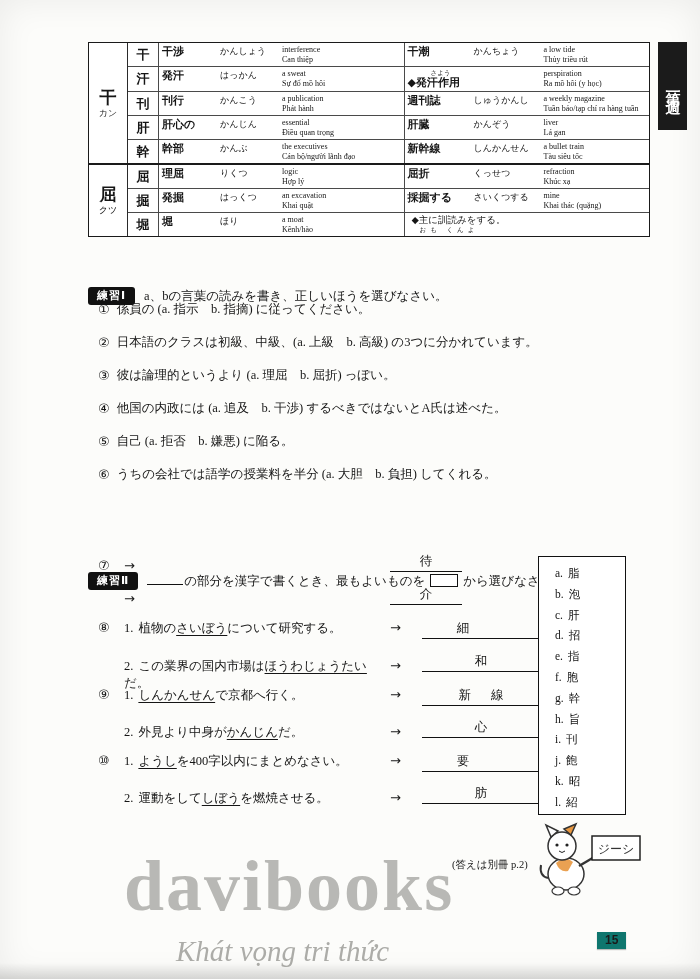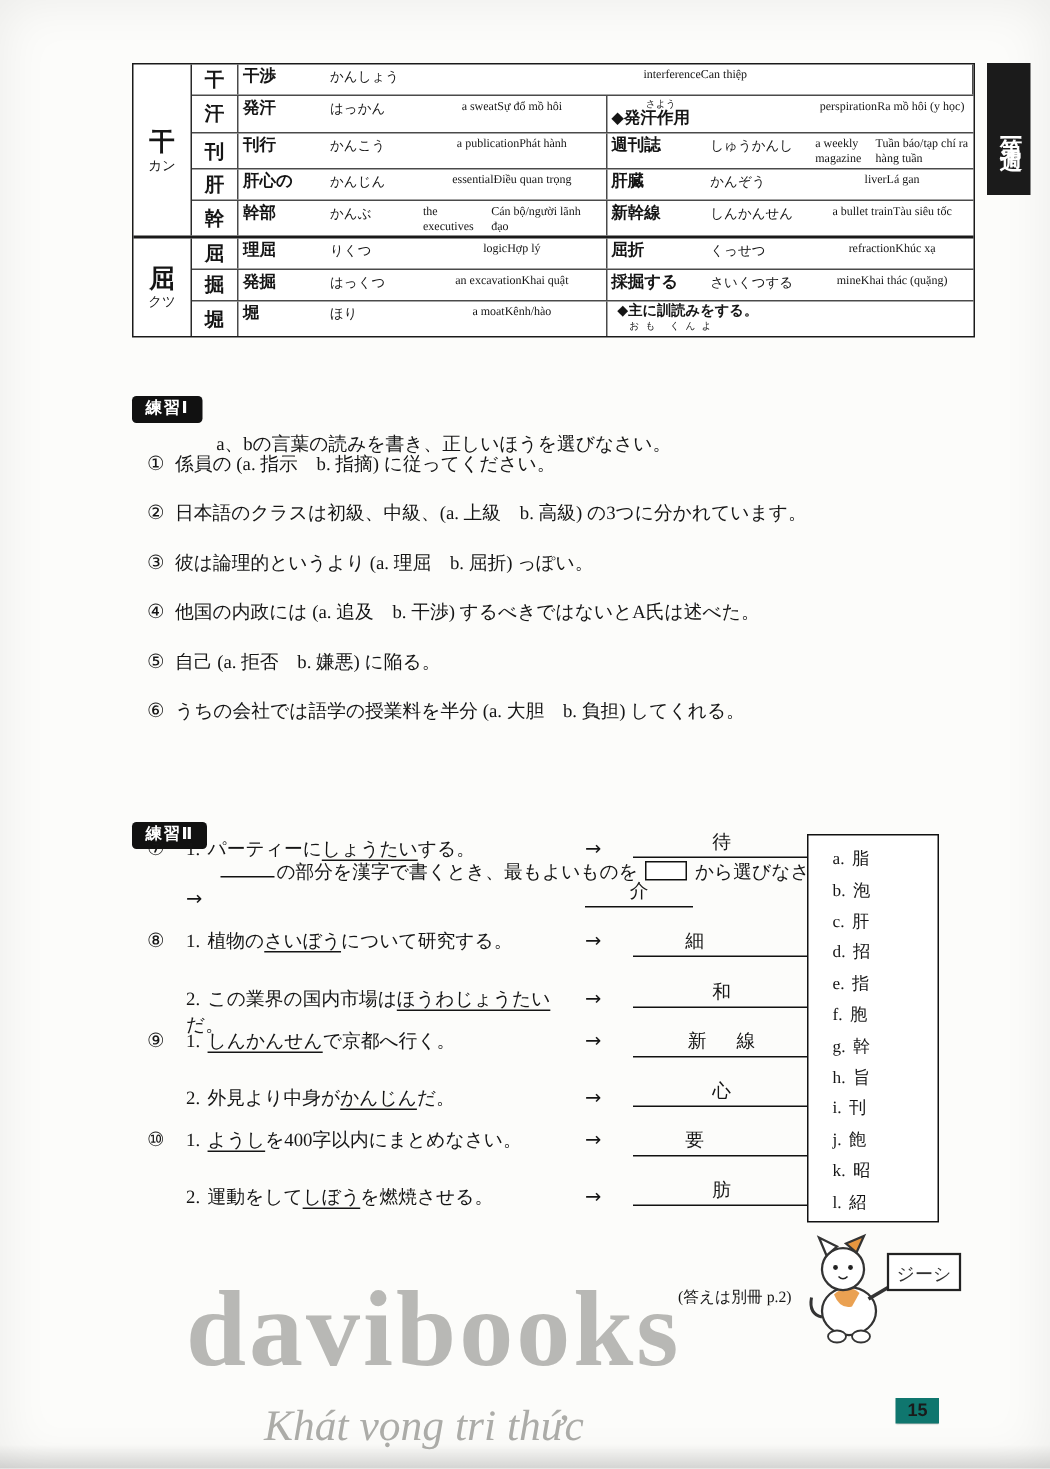--- a/index.html
+++ b/index.html
@@ -23,27 +23,27 @@
   .trow:last-child { border-bottom:none; }
   .kcell { width:30px; flex-shrink:0; border-right:1px solid #4a4a4a; display:flex; align-items:center; justify-content:center; font-size:13px; font-weight:bold; }
   .half { flex:1; width:0; display:flex; align-items:flex-start; padding:2px 3px; min-height:20px; box-sizing:border-box; }
   .half.left { border-right:1px solid #4a4a4a; }
   .wcell { width:58px; flex-shrink:0; }
   .half.right .wcell { width:66px; }
   .furi { font-size:6.5px; line-height:7px; text-align:center; color:#222; }
   .wtext { font-size:11px; font-weight:bold; white-space:nowrap; line-height:13px; }
   .rcell { width:62px; flex-shrink:0; font-size:9px; }
   .half.right .rcell { width:70px; }
-  .mcell { flex:1; display:flex; flex-direction:row; justify-content:center; }
+  .mcell { flex:1; display:flex; flex-direction:column; justify-content:center; }
   .men, .mvi { font-size:8px; line-height:9.5px; }
   .notewrap { padding-left:4px; }
-  .note { font-size:9.5px; font-weight:bold; line-height:11px; }
+  .note { font-size:9.5px; font-weight:normal; line-height:11px; }
   .notefuri { font-size:6.5px; line-height:8px; padding-left:8px; letter-spacing:4px; }
   
-  .exheader { position:absolute; left:88px; display:flex; align-items:flex-start; gap:9px; white-space:nowrap; }
+  .exheader { position:absolute; left:88px; display:flex; align-items:flex-end; gap:9px; white-space:nowrap; }
   #ex1-header { top:264px; }
   #ex2-header { top:548px; }
   .badge { background:var(--badge-bg,#111); color:#fff; font-family:"Liberation Sans","DejaVu Sans",sans-serif; font-weight:bold; font-size:11px; line-height:13px; padding:2px 9px 3px; border-radius:3px; letter-spacing:1px; }
   .exinstr { font-size:12.5px;margin-top:24px; }
   .iblank { display:inline-block; width:36px; height:12px; border-bottom:1.2px solid #111; margin-right:1px; }
   .ibox { display:inline-block; width:26px; height:11px; border:1.2px solid #111; vertical-align:-2px; margin:0 5px; background:#fff; }
   
   #ex1-items { position:absolute; left:98px; top:301px; width:548px; }
   .exitem { display:flex; gap:7px; font-size:12.5px; line-height:17px; height:33px; align-items:flex-start; }
   .exnum { font-family:"DejaVu Sans","Liberation Sans",sans-serif; font-size:13px; line-height:17px; }
@@ -86,20 +86,30 @@
             <div class="half left">
               <div class="wcell">
                 <div class="wtext">干渉</div>
               </div>
               <div class="rcell">かんしょう</div>
               <div class="mcell">
                 <div class="men">interference</div>
                 <div class="mvi">Can thiệp</div>
               </div>
             </div>
+            <div class="half right">
+              <div class="wcell">
+                <div class="wtext">干潮</div>
+              </div>
+              <div class="rcell">かんちょう</div>
+              <div class="mcell">
+                <div class="men">a low tide</div>
+                <div class="mvi">Thủy triều rút</div>
+              </div>
+            </div>
           </div>
           <div class="trow">
             <div class="kcell">汗</div>
             <div class="half left">
               <div class="wcell">
                 <div class="wtext">発汗</div>
               </div>
               <div class="rcell">はっかん</div>
               <div class="mcell">
                 <div class="men">a sweat</div>
@@ -295,21 +305,20 @@
       </div>
     </div>
 
   <div class="exheader" id="ex2-header">
     <span class="badge">練習Ⅱ</span>
     <span class="exinstr"><span class="iblank"></span><span>の部分を漢字で書くとき、最もよいものを</span><span class="ibox"></span><span>から選びなさい。</span></span>
   </div>
   <div id="ex2-items">
       <div class="ex2row">
         <span class="exnum">⑦</span>
-        <span class="ex2text"><span class="subno">1.</span><span class="pre">パーティーに</span><span class="u">しょうたい</span><span class="post">する。</span></span>
         <span class="arrow">→</span>
         <span class="answer">
           <span class="blankseg"></span>
           <span class="anskanji">待</span>
           <span class="blankseg"></span>
         </span>
       </div>
       <div class="ex2row">
         <span class="exnum"></span>
         <span class="arrow">→</span>

